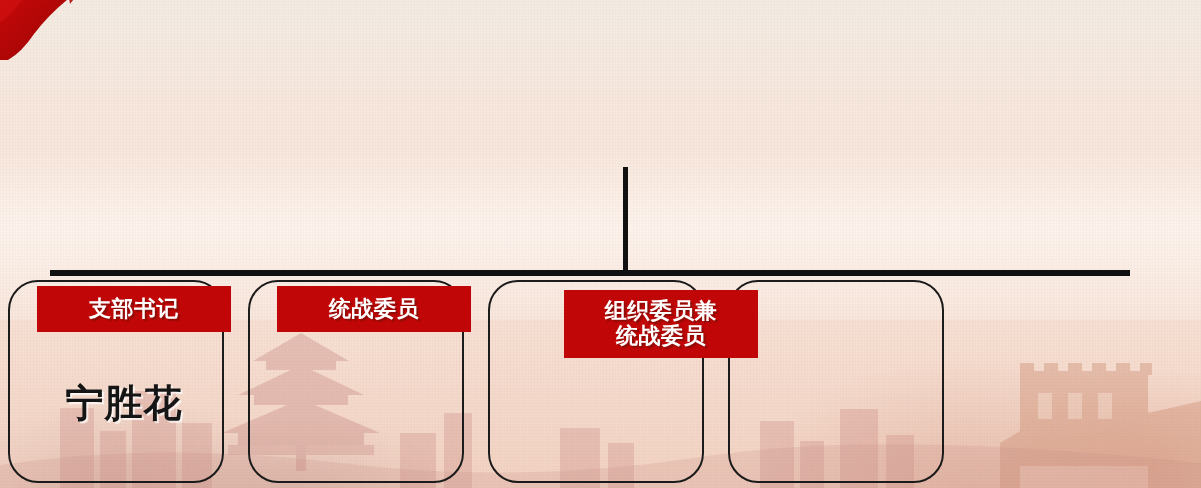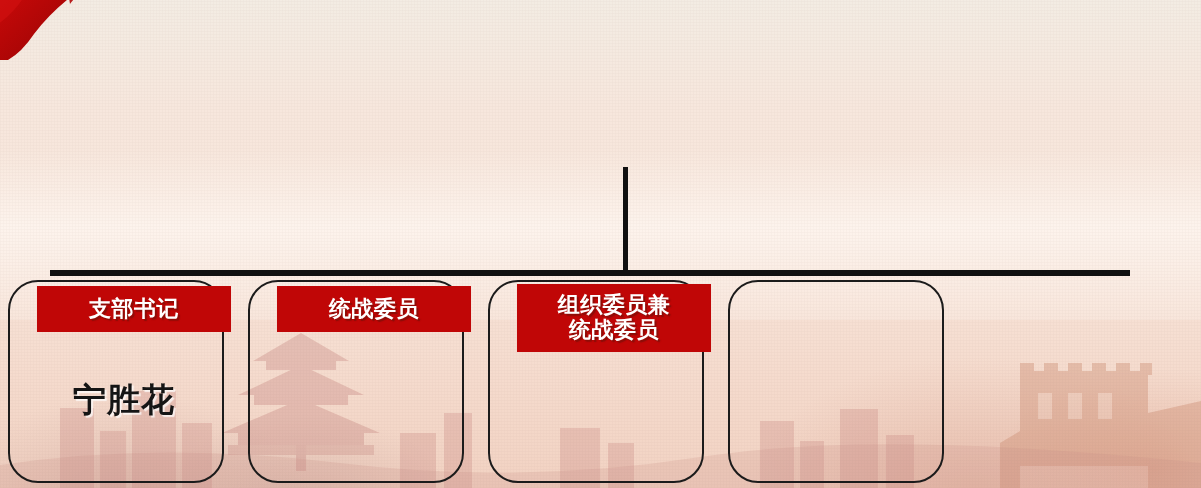--- a/index.html
+++ b/index.html
@@ -147,42 +147,43 @@
     min-height: 46px;
     background: #c00606;
     display: flex;
     align-items: center;
     justify-content: center;
     padding: 5px 4px;
     box-sizing: border-box;
     z-index: 3;
   }
   .card-header.two-line {
-    top: 2px;
+    top: 8px;
     min-height: 68px;
+    margin-left: 47px;
   }
   .card-header-text {
     color: #ffffff;
     font-size: 22px;
     font-weight: bold;
     line-height: 1.12;
     text-align: center;
     white-space: pre-line;
     letter-spacing: 0.5px;
     text-shadow: 2px 2px 1px rgba(90,20,10,0.5);
   }
 
   .card-name {
     position: absolute;
     left: 16px;
     right: 0;
     top: 96px;
     text-align: center;
     color: #151515;
-    font-size: 33px;
+    font-size: 38px;
     font-weight: bold;
     letter-spacing: 1px;
     text-shadow: 2px 2px 1px rgba(255,255,255,0.75);
     white-space: pre;
   }
 </style>
 </head>
 <body>
 
 <div id="slide">

